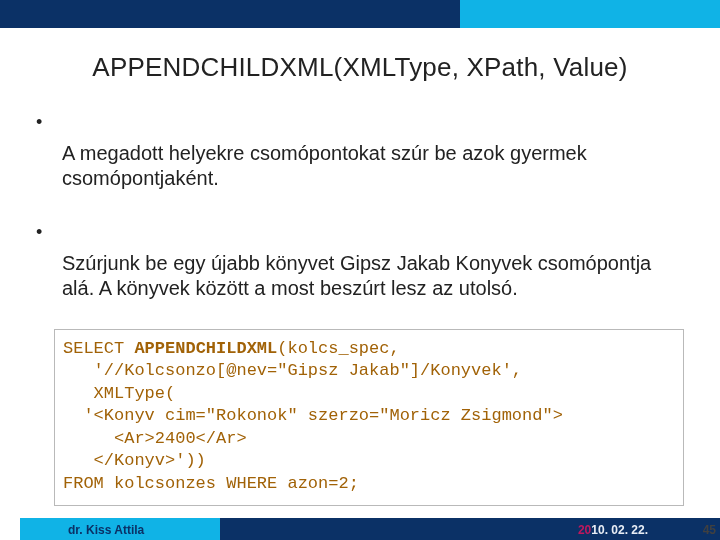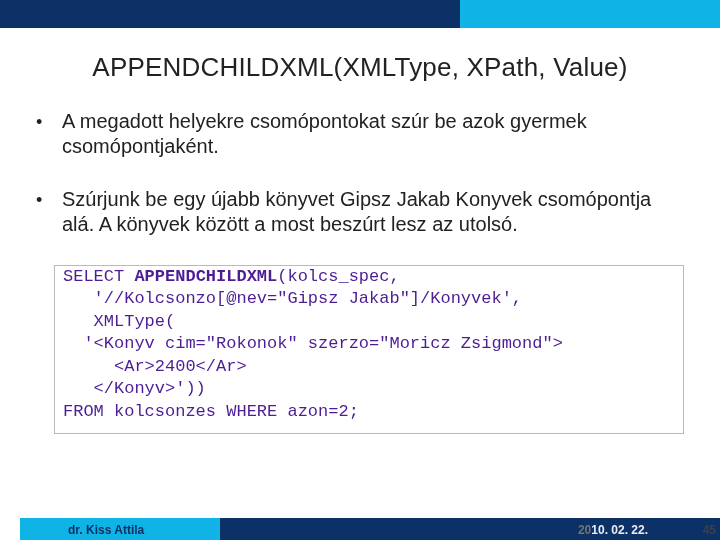--- a/index.html
+++ b/index.html
@@ -47,29 +47,30 @@
   .bullet .dot {
     width: 16px;
     flex-shrink: 0;
     font-size: 18px;
     color: #222;
     margin-top: 2px;
   }
   .bullet .text {
     flex: 1;
     padding-left: 10px;
+    margin-top: 32px;
   }
   .codeblock {
     margin: 6px 36px 0 54px;
-    padding: 0 8px 10px 8px;
+    padding: 8px 8px 10px 8px;
     border: 1px solid #b9b9b9;
     font-family: "Courier New", Courier, monospace;
     font-size: 17px;
     line-height: 1.32;
-    color: #4c1d95;
+    color: #a16207;
     white-space: pre;
   }
   .codeblock b { font-weight: bold; }
   .footer {
     position: absolute;
     left: 0;
     bottom: 0;
     width: 100%;
     height: 24px;
     margin-left: 20px;
@@ -110,21 +111,21 @@
   }
   .footer .date {
     position: absolute;
     right: 92px;
     bottom: 3px;
     font-size: 12px;
     font-weight: bold;
     color: #e8edf5;
   }
   .footer .date .y {
-    color: #737373;
+    color: #be185d;
   }
   .footer .page {
     position: absolute;
     right: 24px;
     bottom: 3px;
     font-size: 12px;
     font-weight: bold;
     color: #404040;
   }
 </style>

